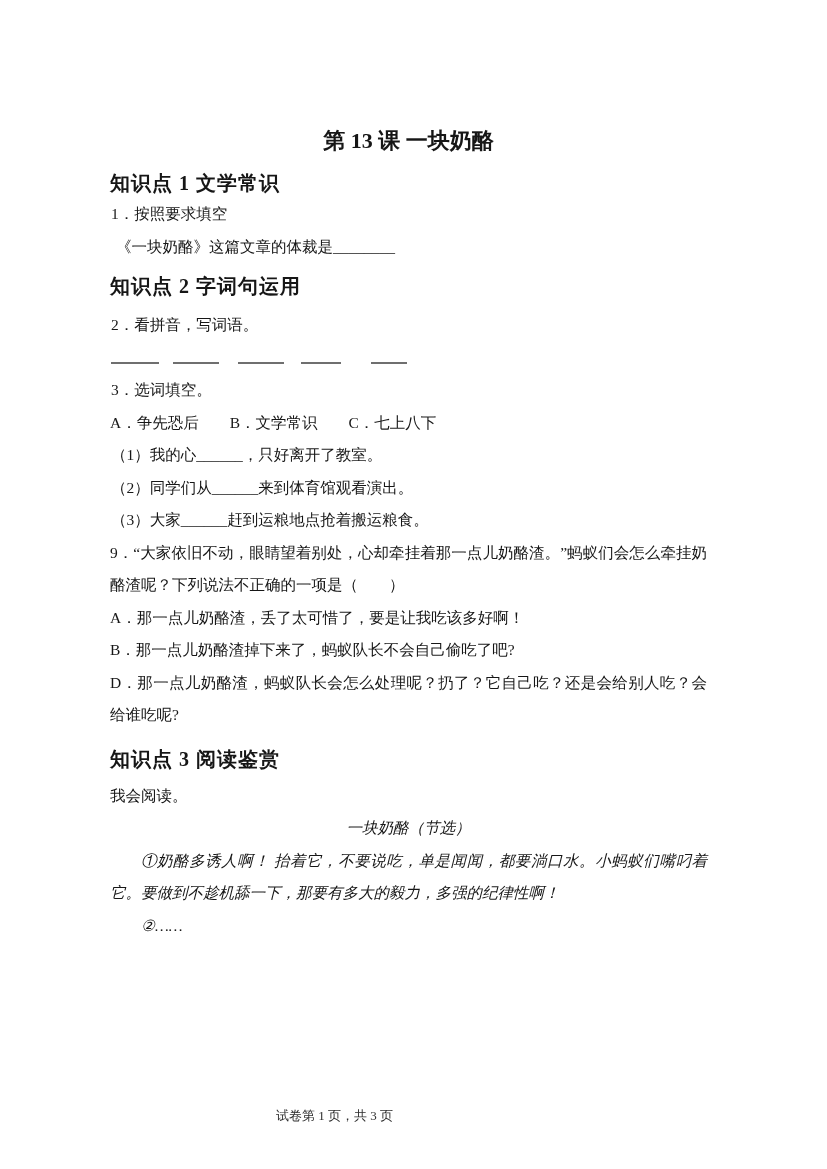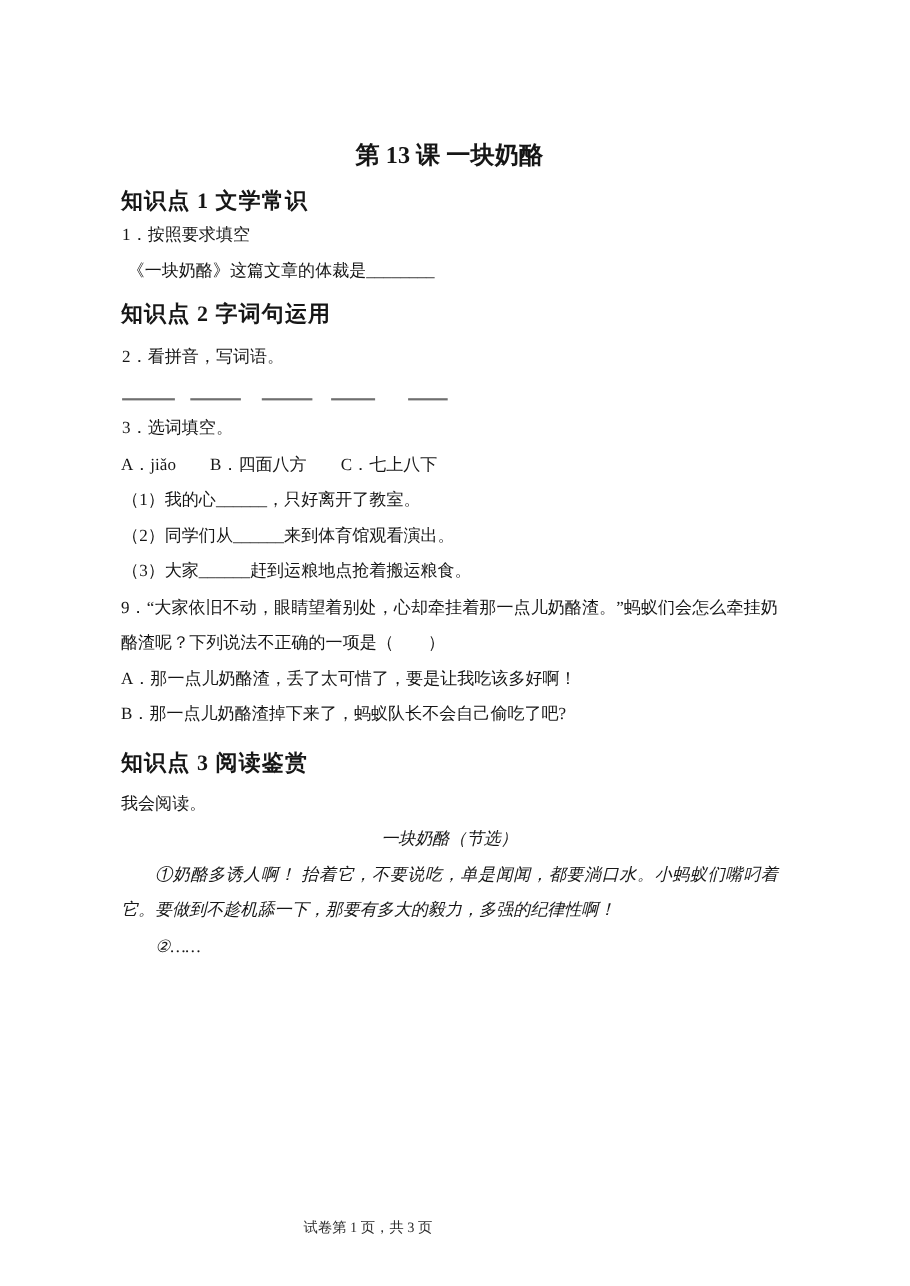--- a/index.html
+++ b/index.html
@@ -79,27 +79,28 @@
   <h3 class="kp-heading">知识点 1 文学常识</h3>
   <p class="line ind-8">1．按照要求填空</p>
   <p class="line ind-6">《一块奶酪》这篇文章的体裁是________</p>
 
   <h3 class="kp-heading h2">知识点 2 字词句运用</h3>
   <p class="line ind-8">2．看拼音，写词语。</p>
   <div class="blank-row ind-8">
     <span class="blank"></span><span class="blank"></span><span class="blank"></span><span class="blank"></span><span class="blank"></span>
   </div>
   <p class="line ind-8">3．选词填空。</p>
-  <p class="line">A．jiǎo　　B．四面八方　　C．七上八下</p>
+  <p class="line">A．争先恐后　　B．文学常识　　C．七上八下</p>
   <p class="line ind-8">（1）我的心______，只好离开了教室。</p>
   <p class="line ind-8">（2）同学们从______来到体育馆观看演出。</p>
   <p class="line ind-8">（3）大家______赶到运粮地点抢着搬运粮食。</p>
   <p class="line justify">9．“大家依旧不动，眼睛望着别处，心却牵挂着那一点儿奶酪渣。”蚂蚁们会怎么牵挂奶酪渣呢？下列说法不正确的一项是（　　）</p>
   <p class="line justify">A．那一点儿奶酪渣，丢了太可惜了，要是让我吃该多好啊！</p>
   <p class="line justify">B．那一点儿奶酪渣掉下来了，蚂蚁队长不会自己偷吃了吧?</p>
+  <p class="line justify">D．那一点儿奶酪渣，蚂蚁队长会怎么处理呢？扔了？它自己吃？还是会给别人吃？会给谁吃呢?</p>
 
   <h3 class="kp-heading h3">知识点 3 阅读鉴赏</h3>
   <p class="line">我会阅读。</p>
   <p class="line passage-title">一块奶酪（节选）</p>
   <p class="line passage justify">①奶酪多诱人啊！ 抬着它，不要说吃，单是闻闻，都要淌口水。小蚂蚁们嘴叼着它。要做到不趁机舔一下，那要有多大的毅力，多强的纪律性啊！</p>
   <p class="line passage">②……</p>
 
 </div>
 
 <div class="page-footer">试卷第 1 页，共 3 页</div>

